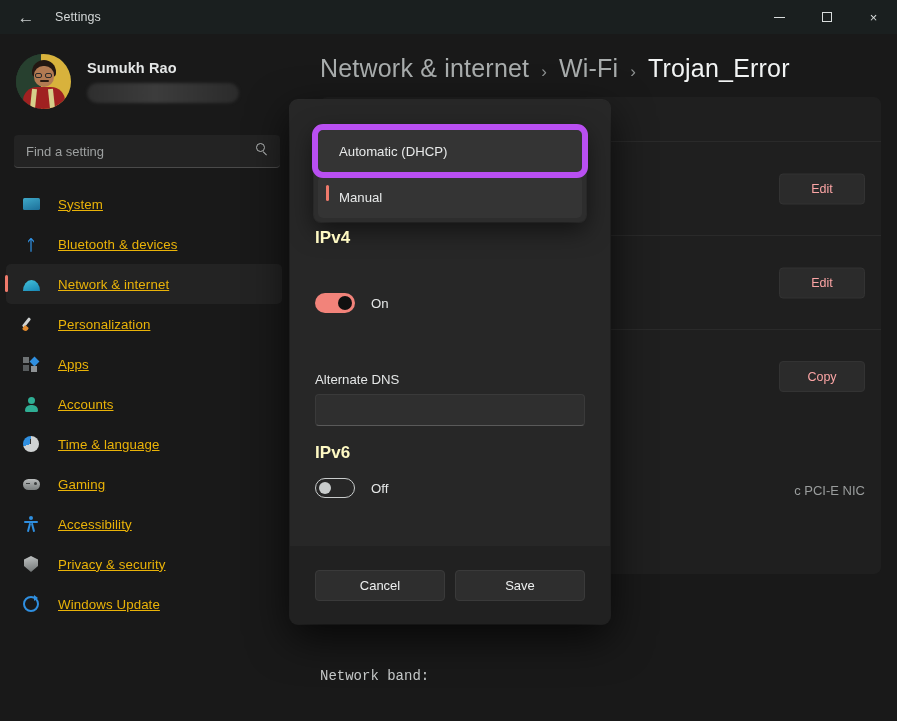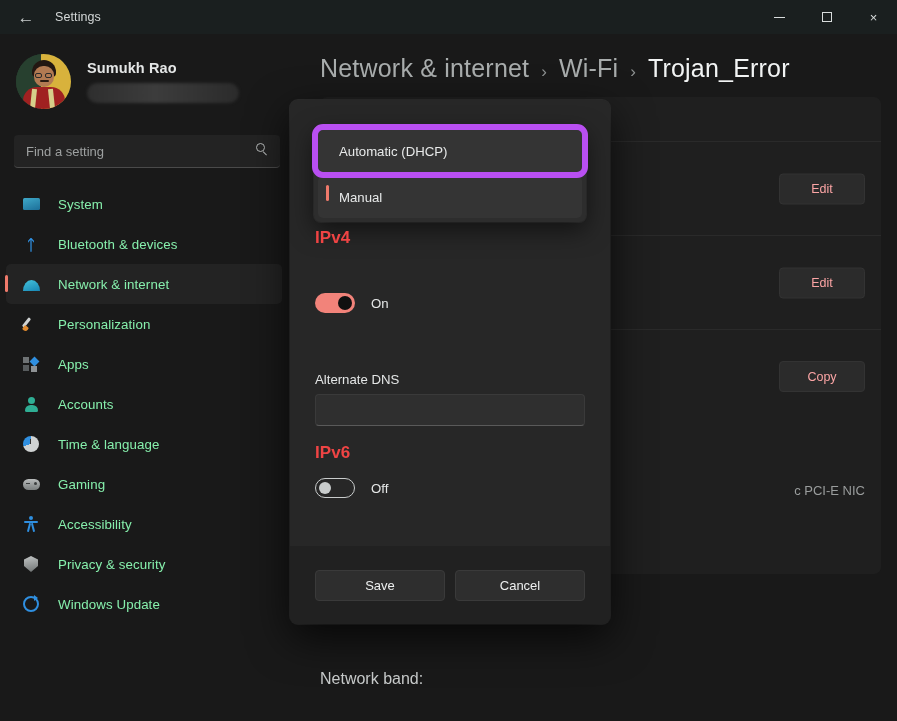--- a/index.html
+++ b/index.html
@@ -123,21 +123,21 @@
   .navitem.active { background: #232323; }
   .navitem.active::before {
     content:""; position: absolute; left: -1px; top: 11px;
     width: 3px; height: 17px; border-radius: 2px; background: #ef7a6b;
   }
   .navicon {
     width: 22px; height: 18px; margin-right: 16px;
     display: flex; align-items: center; justify-content: center;
     position: relative; flex: 0 0 auto;
   }
-  .navlabel { color: #86efac; font-size: 13.3px; letter-spacing: .1px; }
+  .navlabel { color: #eab308; font-size: 13.3px; letter-spacing: .1px; text-decoration: underline; }
 
   
   .ic-monitor { width:17px;height:12px;border-radius:1.5px;background:linear-gradient(160deg,#3fa9c9,#1c6f99); }
   .ic-bt { color:#2f8fe0; font-size:15px; line-height:1; font-weight:700; }
   .ic-wifi { width:17px;height:11px; position:relative; }
   .ic-wifi .a { position:absolute;left:0;top:1px;width:17px;height:11px;border-radius:50% 50% 0 0 / 100% 100% 0 0;background:linear-gradient(160deg,#45c3dc,#1787b5); }
   .ic-brush { width:16px;height:16px;position:relative; }
   .ic-brush .h { position:absolute;left:2px;top:1px;width:3px;height:11px;background:#cfd2d2;transform:rotate(38deg);border-radius:1px; }
   .ic-brush .t { position:absolute;left:0px;top:10px;width:5px;height:5px;background:#e08a2e;border-radius:1px 1px 3px 1px;transform:rotate(38deg); }
   .ic-apps { width:16px;height:15px;position:relative; }
@@ -193,21 +193,21 @@
   .row-text.dim { color: #9a9d9d; }
   .row-btn {
     position: absolute; right: 16px; top: 50%;
     transform: translateY(-50%);
     min-width: 86px; height: 31px;
     background: #2b2b2b; border: 1px solid #333;
     border-radius: 4px; color: #fca5a5; font-size: 12.5px;
     display: flex; align-items: center; justify-content: center;
     cursor: pointer;
   }
-  .bg-free { margin-left: 28px; color: #8e9191; font-size: 16px; }
+  .bg-free { margin-left: 28px; color: #8e9191; font-size: 14px; font-family: Liberation Mono, monospace; }
 
   
   .dialog {
     position: absolute;
     left: 290px; top: 100px;
     width: 320px; height: 524px;
     background: #272727;
     border-radius: 8px;
     box-shadow: 0 14px 42px rgba(0,0,0,.72), 0 0 0 1px #2f2f2f;
     overflow: hidden;
@@ -242,21 +242,21 @@
     width: 3px; height: 16px; border-radius: 2px; background: #ef7a6b;
   }
   .dd-item.highlight {
     background: #343434;
     outline: 6px solid #b94ff2;
     outline-offset: 0px;
     z-index: 3;
   }
 
   .section-title {
-    color: #ef4444; font-size: 17px; font-weight: 700;
+    color: #fef9c3; font-size: 17px; font-weight: 700;
     letter-spacing: .1px;
   }
   .toggle-row { display: flex; align-items: center; }
   .toggle {
     width: 40px; height: 20px; border-radius: 11px;
     position: relative; cursor: pointer; flex: 0 0 auto;
   }
   .toggle.on { background: #f2837a; }
   .toggle.on .knob {
     position: absolute; right: 3px; top: 3px;
@@ -503,18 +503,18 @@
 
       <div class="toggle-row" style="position:absolute;left:25px;top:378px;">
         <div class="toggle off">
             <span class="knob"></span>
           </div>
         <span class="toggle-label">Off</span>
       </div>
     </div>
 
     <div class="dialog-footer">
+      <div class="dlg-btn">Cancel</div>
       <div class="dlg-btn">Save</div>
-      <div class="dlg-btn">Cancel</div>
     </div>
   </div>
 
 </div>
 
 </body></html>

